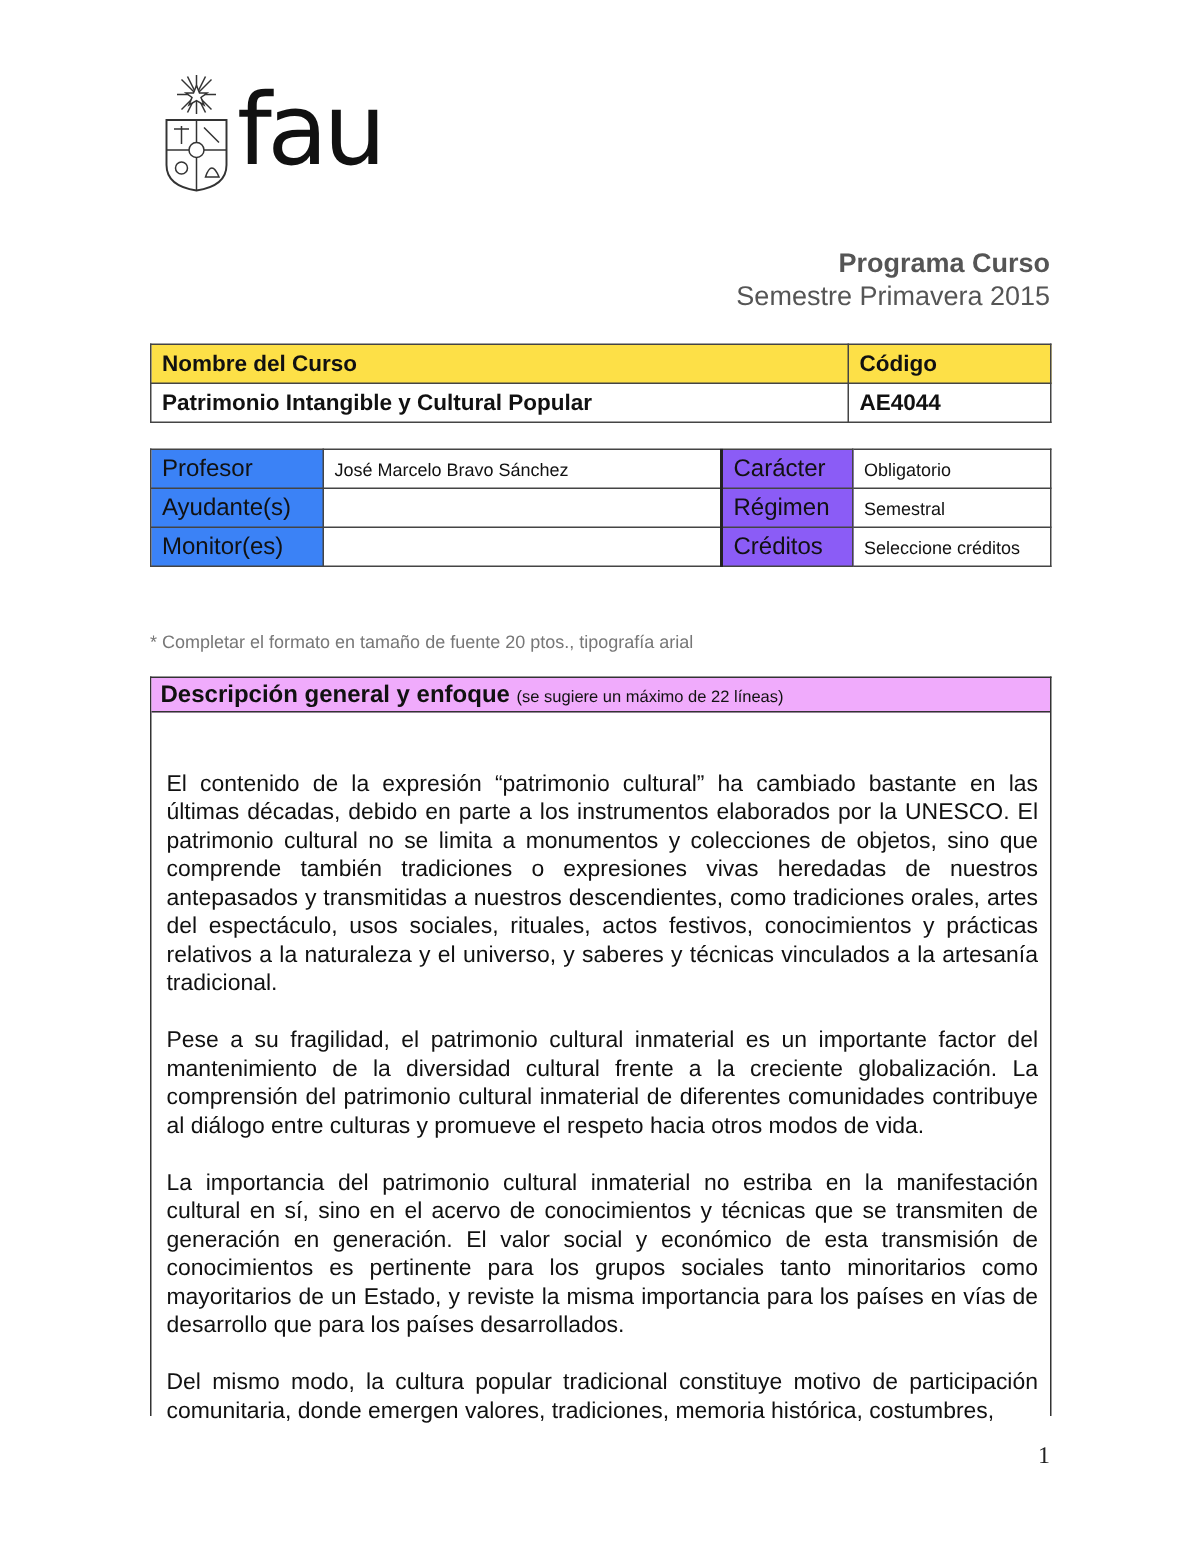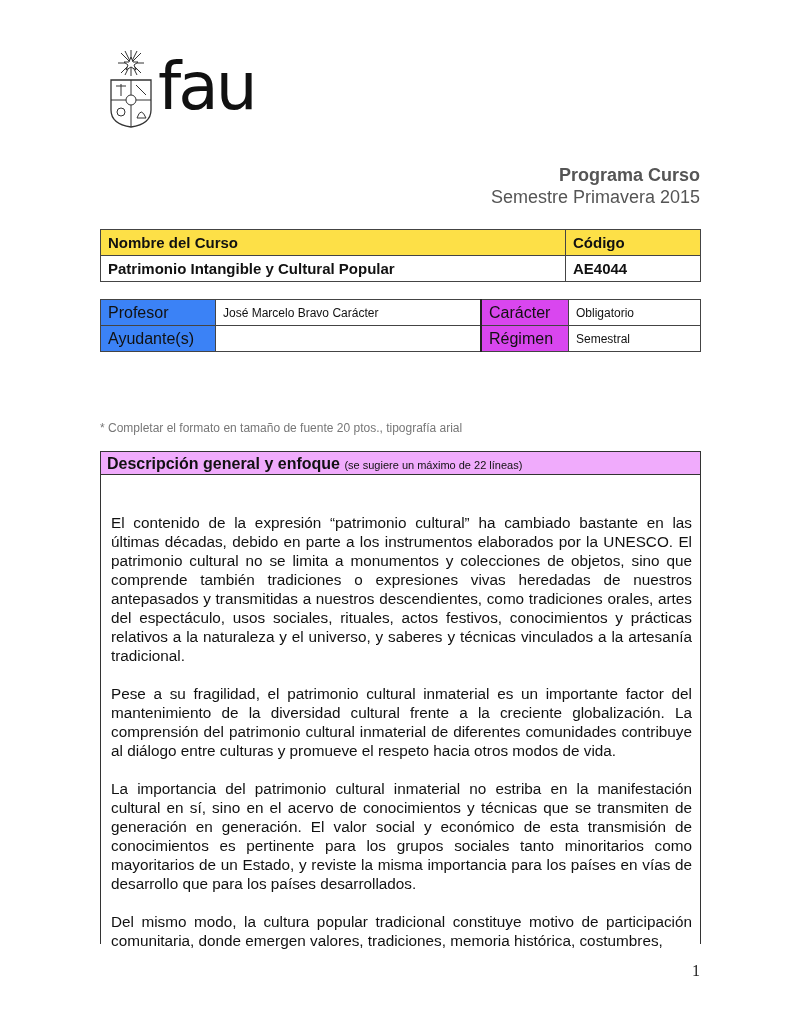--- a/index.html
+++ b/index.html
@@ -18,21 +18,21 @@
   .t1 { top: 229px; }
   .t1 td { font-weight: bold; font-size: 15px; }
   .t1 .hdr td { background: #fde047; }
   .t1 .c1 { width: 450px; }
 
   .t2 { top: 299px; }
   .t2 td { height: 25px; }
   .t2 .lab { background: #3b82f6; width: 100px; font-size: 16px; margin-left: 22px; }
   .t2 .val { font-size: 12px; }
   .t2 .v1 { width: 250px; border-right: 2px solid #222; }
-  .t2 .lab2 { background: #d946ef; width: 72px; font-size: 16px; }
+  .t2 .lab2 { background: #8b5cf6; width: 72px; font-size: 16px; }
 
   .note { position: absolute; left: 100px; top: 421px; font-size: 12px; color: #777; }
 
   .desc { position: absolute; left: 100px; top: 451px; width: 599px; height: 492px; border: 1px solid #333; border-bottom: none; }
   .desc-head { height: 22px; background: #f0abfc; border-bottom: 1px solid #333; padding-left: 6px; line-height: 23px; }
   .desc-head .big { font-size: 16px; font-weight: bold; }
   .desc-head .small { font-size: 11px; }
   .desc-body { padding: 38px 8px 0 10px; font-size: 15.3px; line-height: 19px; text-align: justify; }
   .desc-body p { margin: 0 0 19px 0; }
   .desc-body p.last { margin: 0; }
@@ -79,29 +79,35 @@
     <td class="c1">Patrimonio Intangible y Cultural Popular</td>
     <td>AE4044</td>
   </tr>
 </tbody>
   </table>
 
 <table class="t2">
   <tbody>
       <tr>
     <td class="lab">Profesor</td>
-    <td class="val v1">José Marcelo Bravo Carácter</td>
+    <td class="val v1">José Marcelo Bravo Sánchez</td>
     <td class="lab2">Carácter</td>
     <td class="val">Obligatorio</td>
   </tr>
   <tr>
     <td class="lab">Ayudante(s)</td>
     <td class="val v1"></td>
     <td class="lab2">Régimen</td>
     <td class="val">Semestral</td>
+  </tr>
+  <tr>
+    <td class="lab">Monitor(es)</td>
+    <td class="val v1"></td>
+    <td class="lab2">Créditos</td>
+    <td class="val">Seleccione créditos</td>
   </tr>
 </tbody>
   </table>
 
 <div class="note">* Completar el formato en tamaño de fuente 20 ptos., tipografía arial</div>
 
 <div class="desc">
   <div class="desc-head">
     <span class="big">Descripción general y enfoque</span>
     <span class="small">(se sugiere un máximo de 22 líneas)</span>

